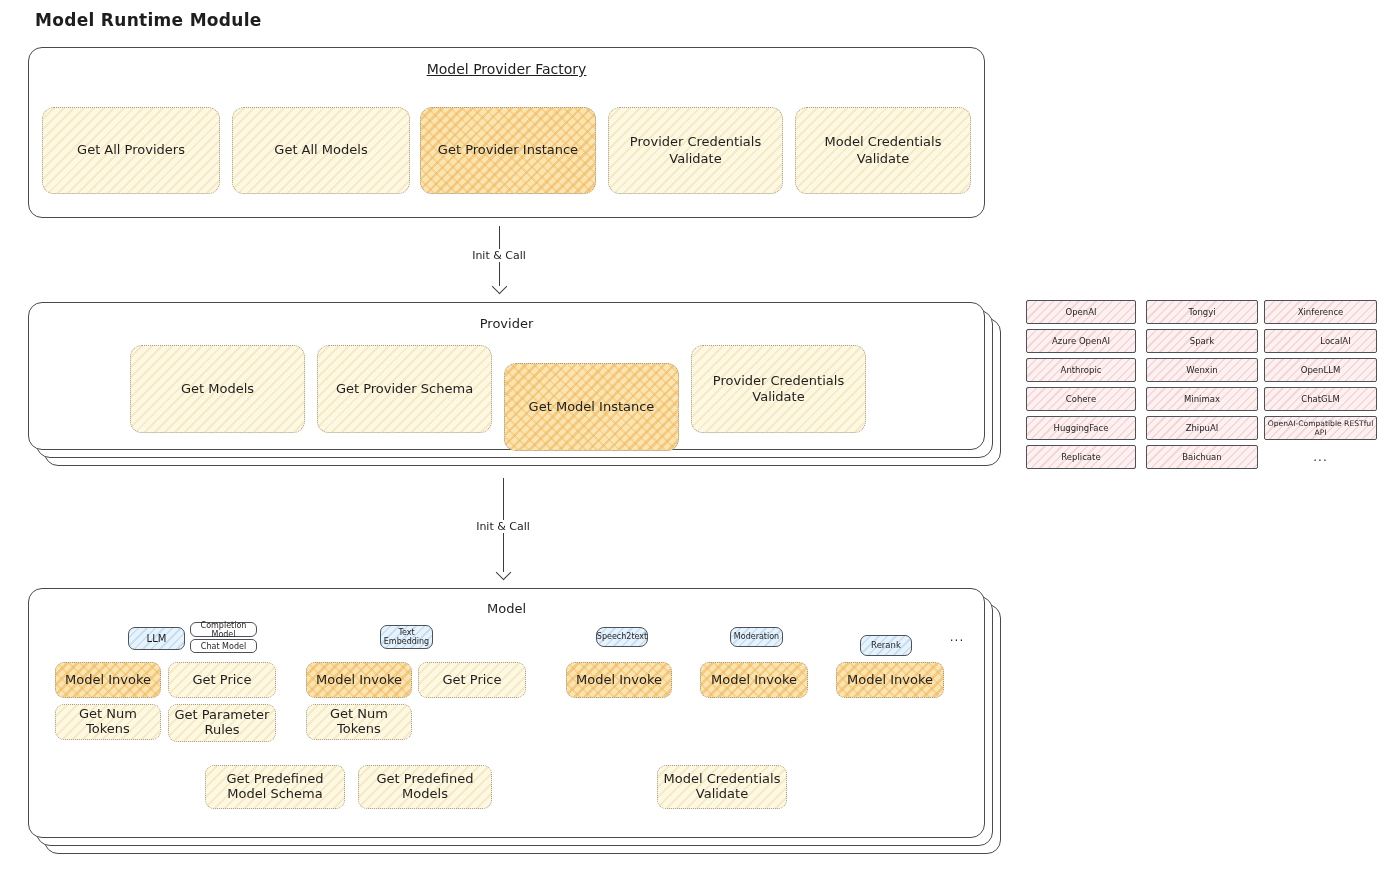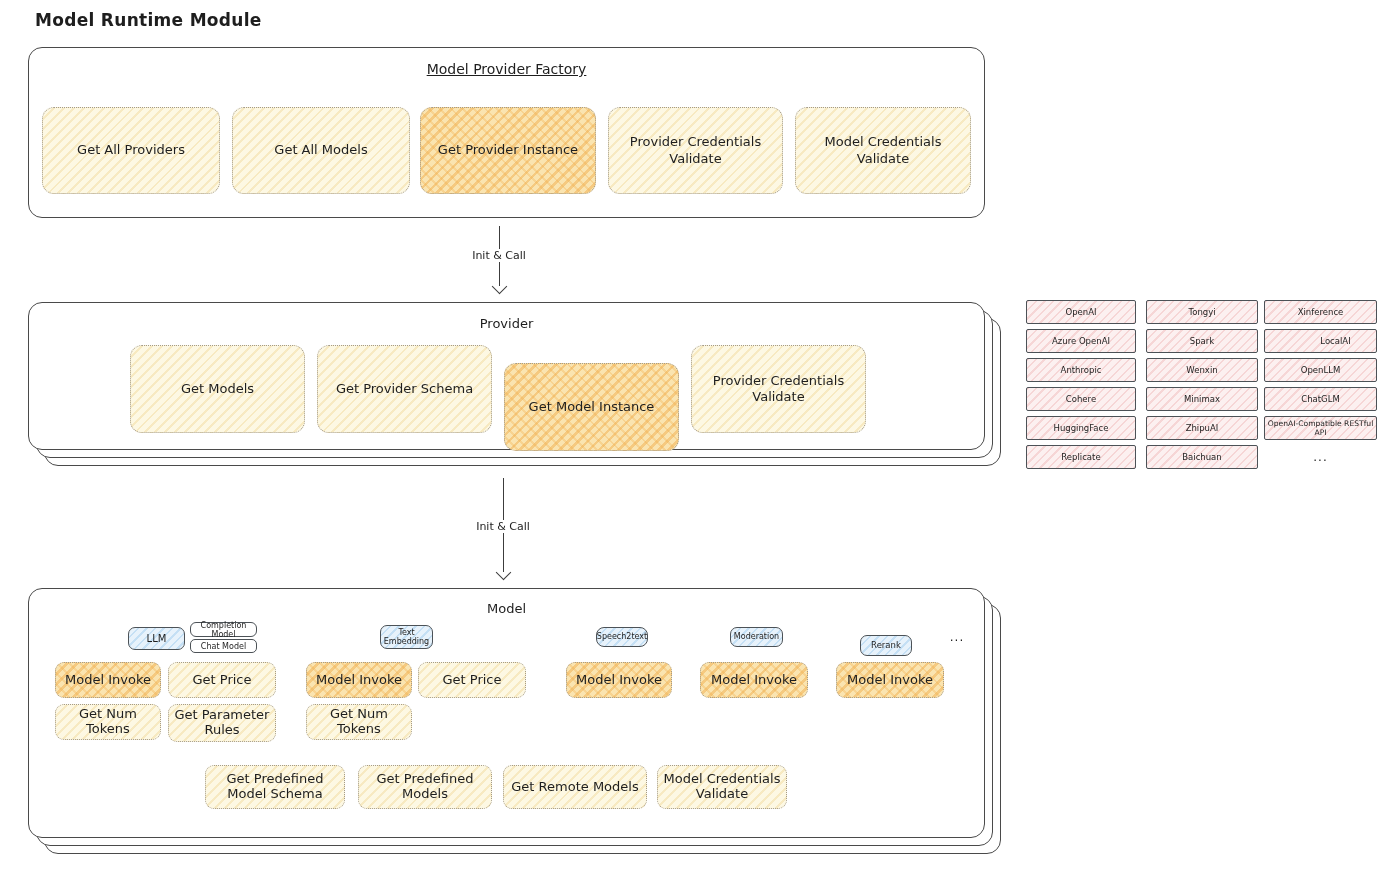--- a/index.html
+++ b/index.html
@@ -134,16 +134,15 @@
   <div class="op small hl" style="left:566px;top:662px;width:106px;height:36px;">Model Invoke</div>
   <div class="op small hl" style="left:700px;top:662px;width:108px;height:36px;">Model Invoke</div>
   <div class="op small hl" style="left:836px;top:662px;width:108px;height:36px;">Model Invoke</div>
 
   <div class="op small" style="left:55px;top:704px;width:106px;height:36px;">Get Num Tokens</div>
   <div class="op small" style="left:168px;top:704px;width:108px;height:38px;">Get Parameter Rules</div>
   <div class="op small" style="left:306px;top:704px;width:106px;height:36px;">Get Num Tokens</div>
 
   <div class="op small" style="left:205px;top:765px;width:140px;height:44px;">Get Predefined Model Schema</div>
   <div class="op small" style="left:358px;top:765px;width:134px;height:44px;">Get Predefined Models</div>
-  <div class="op small" style="left:503px;top:765px;width:144px;height:44px;">Get Remote Models</div>
   <div class="op small" style="left:657px;top:765px;width:130px;height:44px;">Model Credentials Validate</div>
 
 </div>
 
 </body></html>

